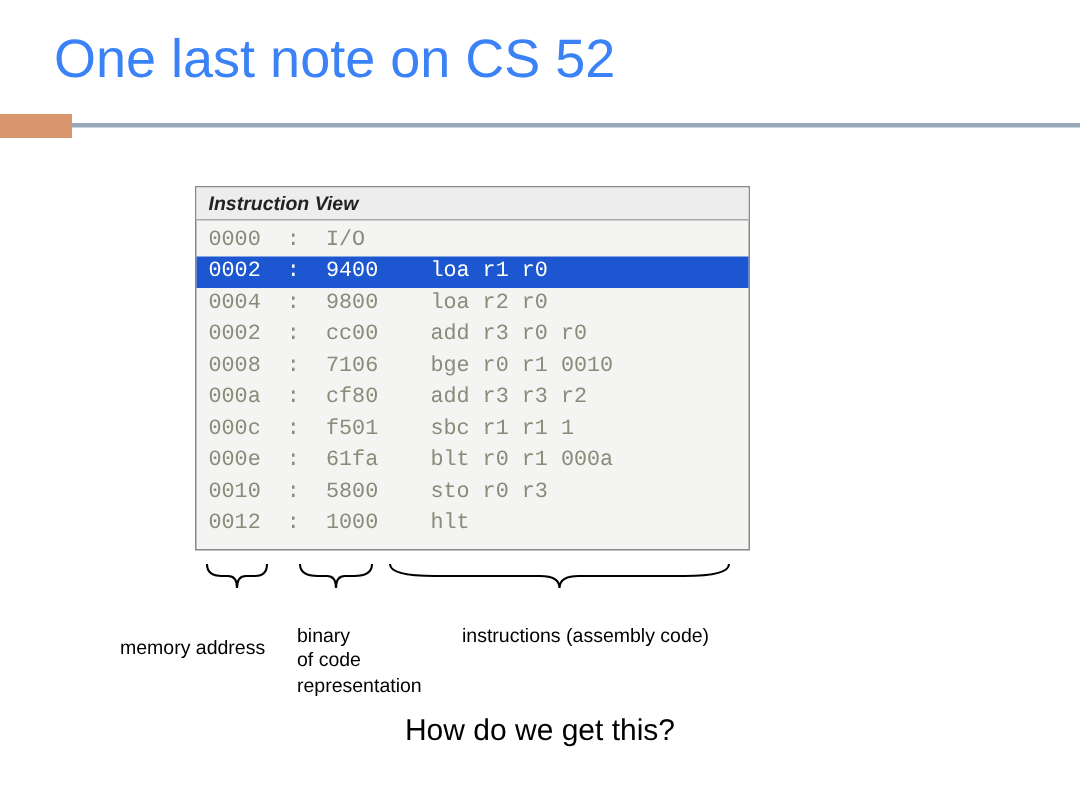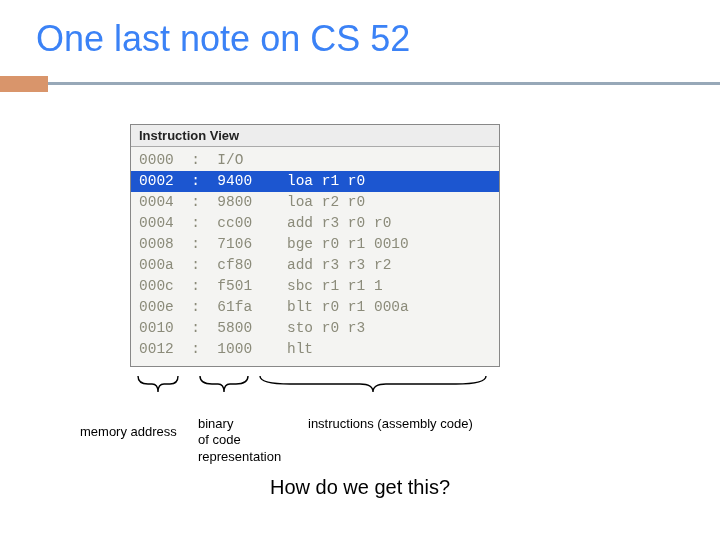--- a/index.html
+++ b/index.html
@@ -47,20 +47,21 @@
       border: 1px solid #888;
     }
     .panel-header {
       background: #EDEDED;
       border-bottom: 1px solid #aaa;
       padding: 3px 8px;
       font-family: Verdana, sans-serif;
       font-size: 13px;
       font-weight: bold;
       color: #222;
+      font-style: italic;
     }
     .code-area {
       font-family: "Courier New", monospace;
       font-size: 14.5px;
       line-height: 1.45;
       color: #8B8B7A;
       padding: 3px 0 6px 0;
     }
     .code-row {
       white-space: pre;
@@ -118,21 +119,21 @@
   <div class="divider-line"></div>
   <div class="divider-accent"></div>
 </div>
 
 <div class="panel">
   <div class="panel-header">Instruction View</div>
   <div class="code-area" id="code-area">
       <div class="code-row">0000  :  I/O </div>
       <div class="code-row selected">0002  :  9400    loa r1 r0</div>
       <div class="code-row">0004  :  9800    loa r2 r0</div>
-      <div class="code-row">0004  :  cc00    add r3 r0 r0</div>
+      <div class="code-row">0002  :  cc00    add r3 r0 r0</div>
       <div class="code-row">0008  :  7106    bge r0 r1 0010</div>
       <div class="code-row">000a  :  cf80    add r3 r3 r2</div>
       <div class="code-row">000c  :  f501    sbc r1 r1 1</div>
       <div class="code-row">000e  :  61fa    blt r0 r1 000a</div>
       <div class="code-row">0010  :  5800    sto r0 r3</div>
       <div class="code-row">0012  :  1000    hlt</div>
     </div>
 </div>
 
 <div class="braces">

